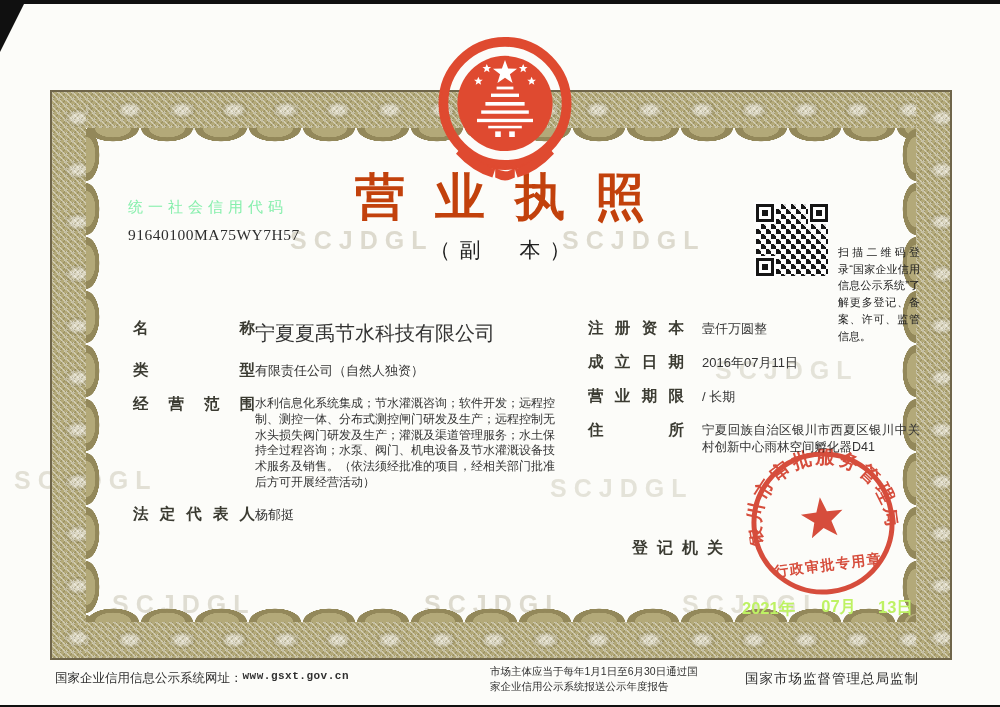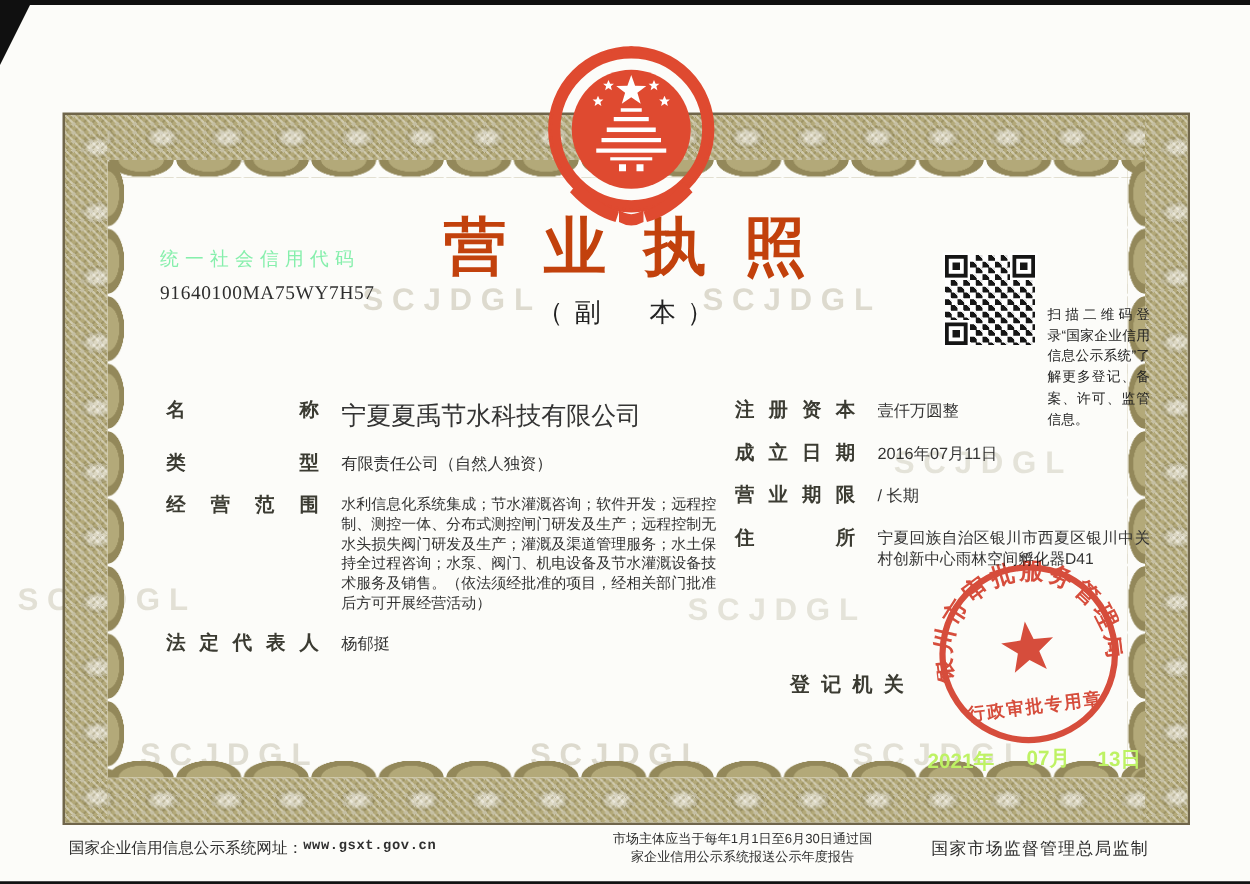--- a/index.html
+++ b/index.html
@@ -62,38 +62,38 @@
   .qr-caption{position:absolute;left:838px;top:205px;width:82px;z-index:3;
       font-size:11px;line-height:1.52;color:#222;text-align:justify;margin-top:39px;}
 
   
   .col{position:absolute;z-index:3;}
   .col-left{left:133px;top:318px;width:440px;}
   .col-right{left:588px;top:318px;width:332px;}
   .row{display:flex;align-items:flex-start;margin-bottom:13px;}
   .flabel{flex:none;font-size:15.5px;font-weight:bold;color:#3b3b32;
           text-align:justify;text-align-last:justify;}
-  .col-left .flabel{width:122px;margin-right:18px;}
+  .col-left .flabel{width:122px;}
   .col-right .flabel{width:96px;margin-right:18px;}
   .fvalue{font-size:13px;color:#333;padding-top:2px;line-height:1.35;}
   .v-name{font-size:20px;}
   .v-scope{font-size:12px;line-height:1.32;width:300px;text-align:justify;}
   .v-addr{font-size:12.5px;width:218px;line-height:1.35;text-align:justify;}
 
   
   .reg-label{position:absolute;left:632px;top:538px;z-index:3;font-size:16px;font-weight:bold;color:#3b3b32;letter-spacing:9px;}
   .seal{position:absolute;left:748px;top:448px;width:150px;height:150px;z-index:4;transform:rotate(-7deg);mix-blend-mode:multiply;opacity:.93;}
   .date{position:absolute;left:742px;top:598px;z-index:3;font-size:16.5px;color:#bef264;display:flex;font-weight:bold;}
   .date .dm{margin-left:26px;transform:translateY(-2px);}
   .date .dd{margin-left:22px;transform:translateY(-1px);}
 
   
   .footer-left{position:absolute;left:55px;top:670px;z-index:3;font-size:12.5px;color:#2f2f2f;}
   .footer-left .url{font-family:"Liberation Mono",monospace;font-size:11px;font-weight:bold;display:inline-block;transform:translateY(-3px);letter-spacing:.5px;}
-  .footer-mid{position:absolute;left:490px;top:664px;width:208px;z-index:3;font-size:10.5px;line-height:1.4;color:#2f2f2f;text-align:center;}
+  .footer-mid{position:absolute;left:490px;top:664px;width:208px;z-index:3;font-size:10.5px;line-height:1.4;color:#2f2f2f;}
   .footer-right{position:absolute;left:745px;top:670px;z-index:3;font-size:13.5px;color:#2f2f2f;letter-spacing:1px;}
 </style>
 </head>
 <body>
 
 <div class="stage">
   <div class="paper"></div>
 
   <span class="wm wm1">SCJDGL</span>
   <span class="wm wm2">SCJDGL</span>

